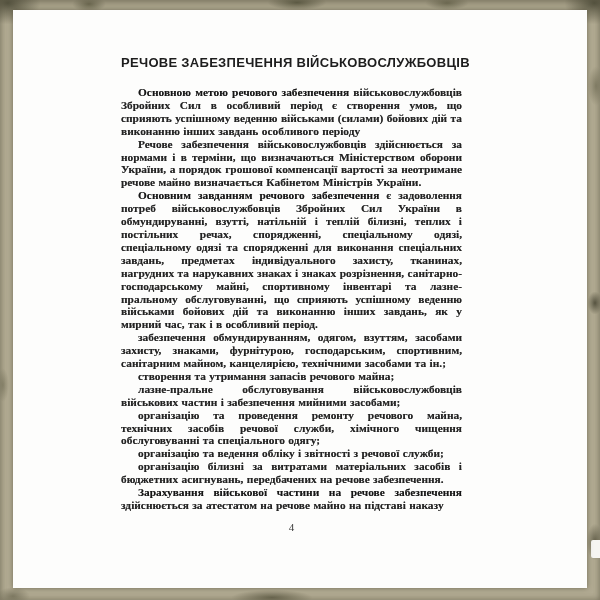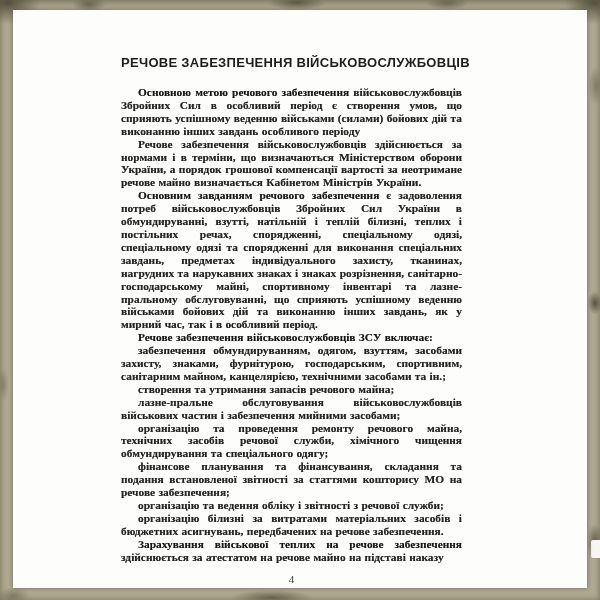--- a/index.html
+++ b/index.html
@@ -94,26 +94,24 @@
   <div class="blot blot-bl"></div>
   <div class="blot blot-l1"></div>
 
   <div class="page" style="background: rgb(253, 253, 252);">
     <div class="content">
       <h1 class="title">РЕЧОВЕ ЗАБЕЗПЕЧЕННЯ ВІЙСЬКОВОСЛУЖБОВЦІВ</h1>
       <div class="body-text" id="paragraphs">
           <p><b>Основною метою речового забезпечення</b> військовослужбовців Збройних Сил в особливий період є створення умов, що сприяють успішному веденню військами (силами) бойових дій та виконанню інших завдань особливого періоду</p>
           <p>Речове забезпечення військовослужбовців здійснюється за нормами і в терміни, що визначаються Міністерством оборони України, а порядок грошової компенсації вартості за неотримане речове майно визначається Кабінетом Міністрів України.</p>
           <p><b>Основним завданням речового забезпечення</b> є задоволення потреб військовослужбовців Збройних Сил України в обмундируванні, взутті, натільній і теплій білизні, теплих і постільних речах, спорядженні, спеціальному одязі, спеціальному одязі та спорядженні для виконання спеціальних завдань, предметах індивідуального захисту, тканинах, нагрудних та нарукавних знаках і знаках розрізнення, санітарно-господарському майні, спортивному інвентарі та лазне-пральному обслуговуванні, що сприяють успішному веденню військами бойових дій та виконанню інших завдань, як у мирний час, так і в особливий період.</p>
-          <p><b>Речове забезпечення військовослужбовців ЗСУ включає:</b></p>
           <p>забезпечення обмундируванням, одягом, взуттям, засобами захисту, знаками, фурнітурою, господарським, спортивним, санітарним майном, канцелярією, технічними засобами та ін.;</p>
           <p>створення та утримання запасів речового майна;</p>
           <p>лазне-пральне обслуговування військовослужбовців військових частин і забезпечення мийними засобами;</p>
-          <p>організацію та проведення ремонту речового майна, технічних засобів речової служби, хімічного чищення обмундирування та спеціального одягу;</p>
-          <p>фінансове планування та фінансування, складання та подання встановленої звітності за статтями кошторису МО на речове забезпечення;</p>
+          <p>організацію та проведення ремонту речового майна, технічних засобів речової служби, хімічного чищення обслуговуванні та спеціального одягу;</p>
           <p>організацію та ведення обліку і звітності з речової служби;</p>
           <p>організацію білизні за витратами матеріальних засобів і бюджетних асигнувань, передбачених на речове забезпечення.</p>
-          <p><b>Зарахування військової теплих на речове забезпечення</b> здійснюється за атестатом на речове майно на підставі наказу</p>
+          <p><b>Зарахування військової частини на речове забезпечення</b> здійснюється за атестатом на речове майно на підставі наказу</p>
         </div>
       <div class="pagenum">4</div>
     </div>
   </div>
 </div>
 
 </body></html>

